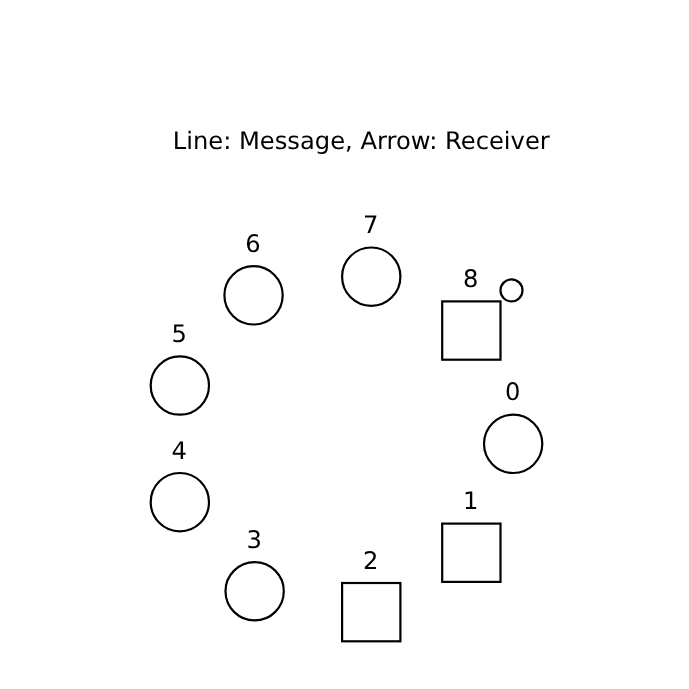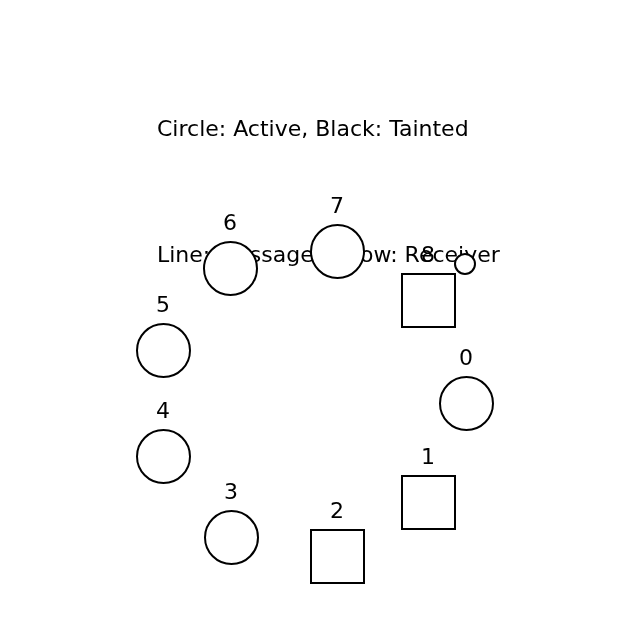--- a/index.html
+++ b/index.html
@@ -66,21 +66,20 @@
     border-radius:50%;
     background:var(--bg);
     z-index:5;
   }
 </style>
 </head>
 <body>
 
 <div id="stage">
   <div class="legend">
-    <div>Circle: Active, Black: Tainted</div>
     <div>Line: Message, Arrow: Receiver</div>
   </div>
   <div id="nodes-layer">
   <div class="node" style="left: 438.5px; top: 375.5px;">
     <div class="node-label">0</div>
     <div class="node-shape circle"></div>
   </div>
 
   <div class="node" style="left: 400.5px; top: 474.5px;">
     <div class="node-label">1</div>

